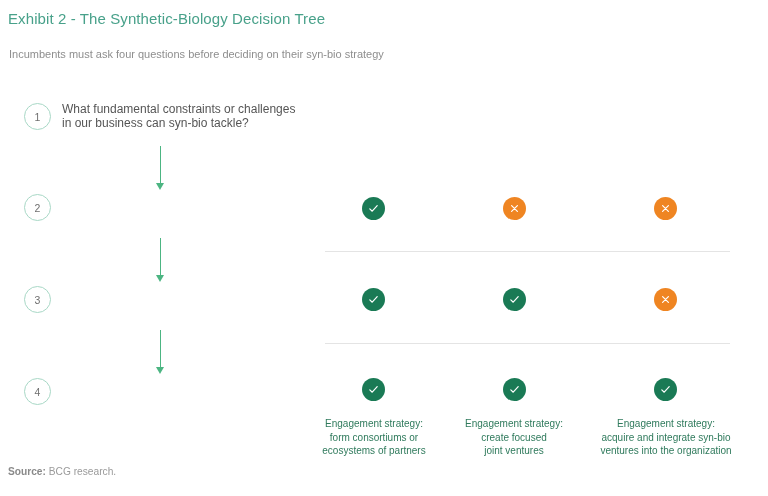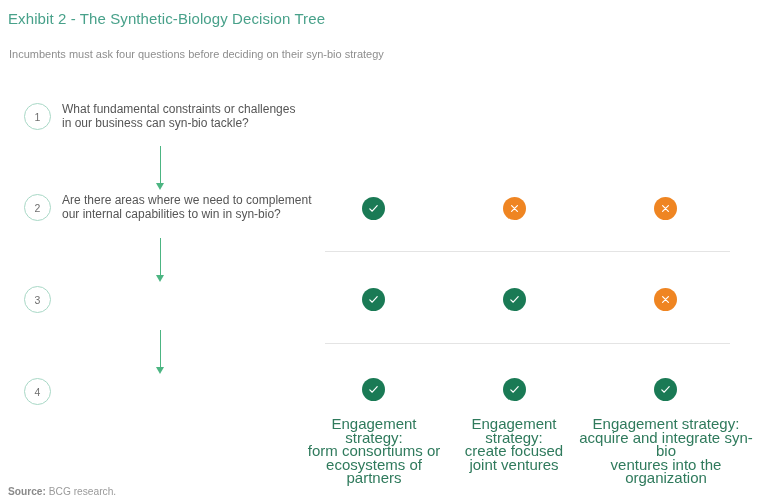--- a/index.html
+++ b/index.html
@@ -118,34 +118,33 @@
     justify-content: center;
   }
   .outcome.yes { background: #1a7a55; }
   .outcome.no  { background: #ef8522; }
   .outcome svg { display: block; }
 
   
   .strategy-label {
     position: absolute;
     text-align: center;
-    font-size: 15px;
+    font-size: 10px;
     line-height: 13.6px;
     color: #2f7a5c;
     white-space: pre-line;
   }
 
   
   .source {
     position: absolute;
     left: 8px;
     top: 466px;
     font-size: 10.2px;
     color: #9a9a9a;
-    margin-top: 20px;
   }
   .source .lbl {
     font-weight: 700;
     color: #8a8a8a;
   }
 </style>
 </head>
 <body>
 
 <div class="exhibit">
@@ -159,22 +158,20 @@
 in our business can syn-bio tackle?</div>
   </div>
 
   <div class="connector" style="top:146px; height:44px;">
     <div class="stem"></div>
     <div class="head"></div>
   </div>
 
   <div class="question-row" style="top:193px;">
     <div class="q-badge">2</div>
-    <div class="q-text">Are there areas where we need to complement
-our internal capabilities to win in syn-bio?</div>
   </div>
 
   <div class="connector" style="top:238px; height:44px;">
     <div class="stem"></div>
     <div class="head"></div>
   </div>
 
   <div class="question-row" style="top:285px;">
     <div class="q-badge">3</div>
   </div>

